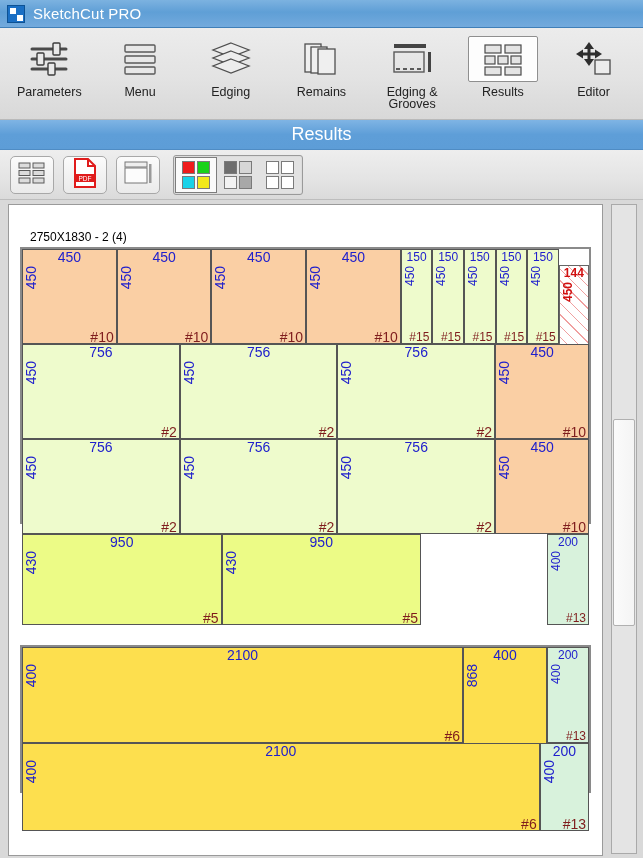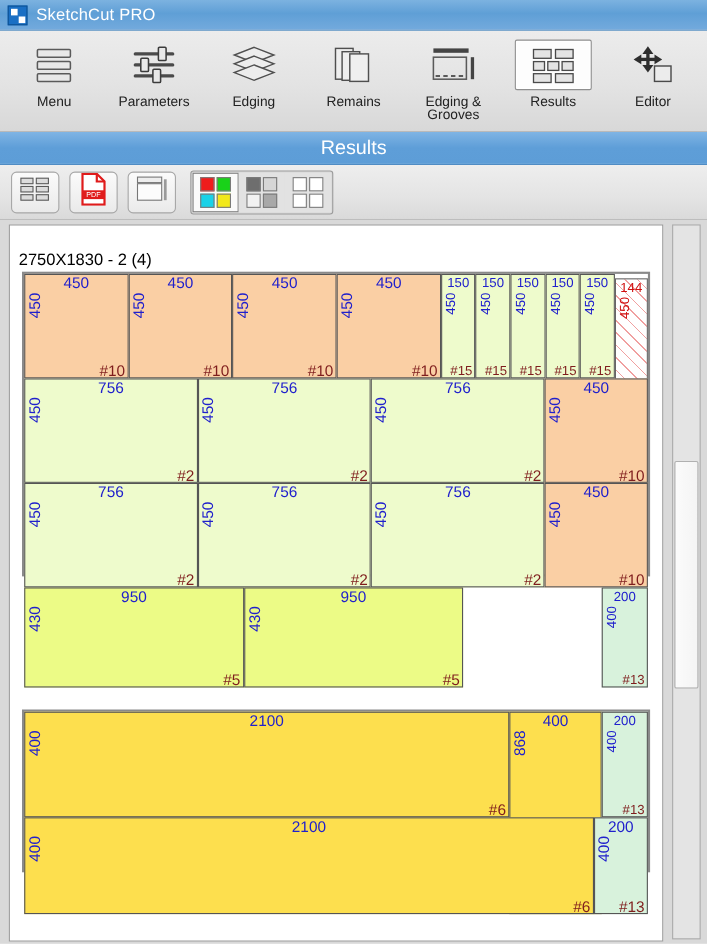--- a/index.html
+++ b/index.html
@@ -87,21 +87,21 @@
   .canvas-wrap {
     position:absolute; left:0; top:200px; width:643px; height:658px;
     background:#d9d9d9; padding:4px 4px 4px 8px;
   }
   .canvas {
     position:absolute; left:8px; top:4px; width:595px; height:652px;
     background:#ffffff; border:1px solid #9a9a9a; overflow:hidden;
   }
   .sheet-block { position:absolute; left:0; width:595px; }
   .sheet-label {
-    font-size:15px; color:#000; padding-left:8px; height:20px; line-height:20px;
+    font-size:12px; color:#000; padding-left:21px; height:20px; line-height:20px;
   }
   .sheet {
     position:relative; margin-left:11px; width:571px;
     background:#ffffff;
     border:2px solid #8a8a8a;
     box-shadow:inset 0 0 0 1px #ffffff;
   }
 
   .piece {
     position:absolute; border:1px solid #555555; overflow:hidden;
@@ -149,47 +149,47 @@
       <i class="a"></i>
       <i class="b"></i>
     </div>
   <div class="app-title">SketchCut PRO</div>
 </div>
 
 <div class="ribbon">
 
   <div class="ribbon-btn">
     <div class="icon-box">
+      <svg width="42" height="38" viewBox="0 0 42 38">
+        <g stroke="#4a4a4a" stroke-width="3" stroke-linecap="round">
+          <line x1="4" y1="9" x2="38" y2="9"></line>
+          <line x1="4" y1="19" x2="38" y2="19"></line>
+          <line x1="4" y1="29" x2="38" y2="29"></line>
+        </g>
+        <g fill="#e9e9e9" stroke="#3c3c3c" stroke-width="1.4">
+          <rect x="25" y="3" width="7" height="12" rx="1"></rect>
+          <rect x="9" y="13" width="7" height="12" rx="1"></rect>
+          <rect x="20" y="23" width="7" height="12" rx="1"></rect>
+        </g>
+      </svg>
+    </div>
+    <div class="lbl">Parameters</div>
+  </div>
+
+  <div class="ribbon-btn">
+    <div class="icon-box">
       <svg width="40" height="38" viewBox="0 0 40 38">
         <g fill="#e8e8e8" stroke="#5a5a5a" stroke-width="1.4">
           <rect x="5" y="5" width="30" height="7" rx="1"></rect>
           <rect x="5" y="16" width="30" height="7" rx="1"></rect>
           <rect x="5" y="27" width="30" height="7" rx="1"></rect>
         </g>
       </svg>
     </div>
     <div class="lbl">Menu</div>
-  </div>
-
-  <div class="ribbon-btn">
-    <div class="icon-box">
-      <svg width="42" height="38" viewBox="0 0 42 38">
-        <g stroke="#4a4a4a" stroke-width="3" stroke-linecap="round">
-          <line x1="4" y1="9" x2="38" y2="9"></line>
-          <line x1="4" y1="19" x2="38" y2="19"></line>
-          <line x1="4" y1="29" x2="38" y2="29"></line>
-        </g>
-        <g fill="#e9e9e9" stroke="#3c3c3c" stroke-width="1.4">
-          <rect x="25" y="3" width="7" height="12" rx="1"></rect>
-          <rect x="9" y="13" width="7" height="12" rx="1"></rect>
-          <rect x="20" y="23" width="7" height="12" rx="1"></rect>
-        </g>
-      </svg>
-    </div>
-    <div class="lbl">Parameters</div>
   </div>
 
   <div class="ribbon-btn">
     <div class="icon-box">
       <svg width="42" height="38" viewBox="0 0 42 38">
         <g fill="#ededed" stroke="#4f4f4f" stroke-width="1.3">
           <polygon points="21,3 39,10 21,17 3,10"></polygon>
           <polygon points="21,11 39,18 21,25 3,18"></polygon>
           <polygon points="21,19 39,26 21,33 3,26"></polygon>
         </g>
@@ -373,21 +373,21 @@
           <div class="piece" style="left: 473.552px; top: 0px; width: 31.5702px; height: 95.0562px; background: rgb(238, 251, 204);">
             <div class="p-w small">150</div>
             <div class="p-h small">450</div>
             <div class="p-id small">#15</div>
           </div>
           <div class="piece" style="left: 505.122px; top: 0px; width: 31.5702px; height: 95.0562px; background: rgb(238, 251, 204);">
             <div class="p-w small">150</div>
             <div class="p-h small">450</div>
             <div class="p-id small">#15</div>
           </div>
-          <div class="waste" style="left: 536.693px; top: 4px; width: 30.3073px; height: 95.0562px;">
+          <div class="waste" style="left: 536.693px; top: 16px; width: 30.3073px; height: 95.0562px; font-weight: bold;">
             <div class="p-w small">144</div>
             <div class="p-h small">450</div>
           </div>
           <div class="piece" style="left: 0px; top: 95.0562px; width: 157.709px; height: 95.0562px; background: rgb(238, 251, 204);">
             <div class="p-w">756</div>
             <div class="p-h">450</div>
             <div class="p-id">#2</div>
           </div>
           <div class="piece" style="left: 157.709px; top: 95.0562px; width: 157.709px; height: 95.0562px; background: rgb(238, 251, 204);">
             <div class="p-w">756</div>

